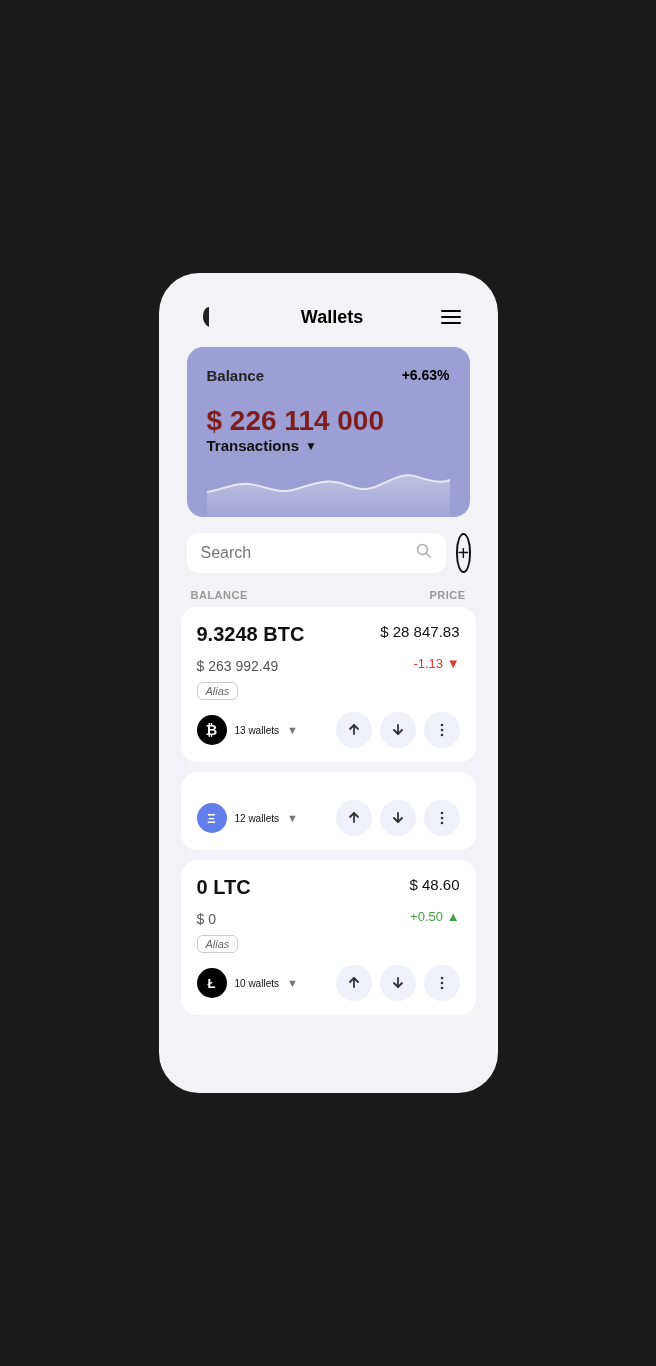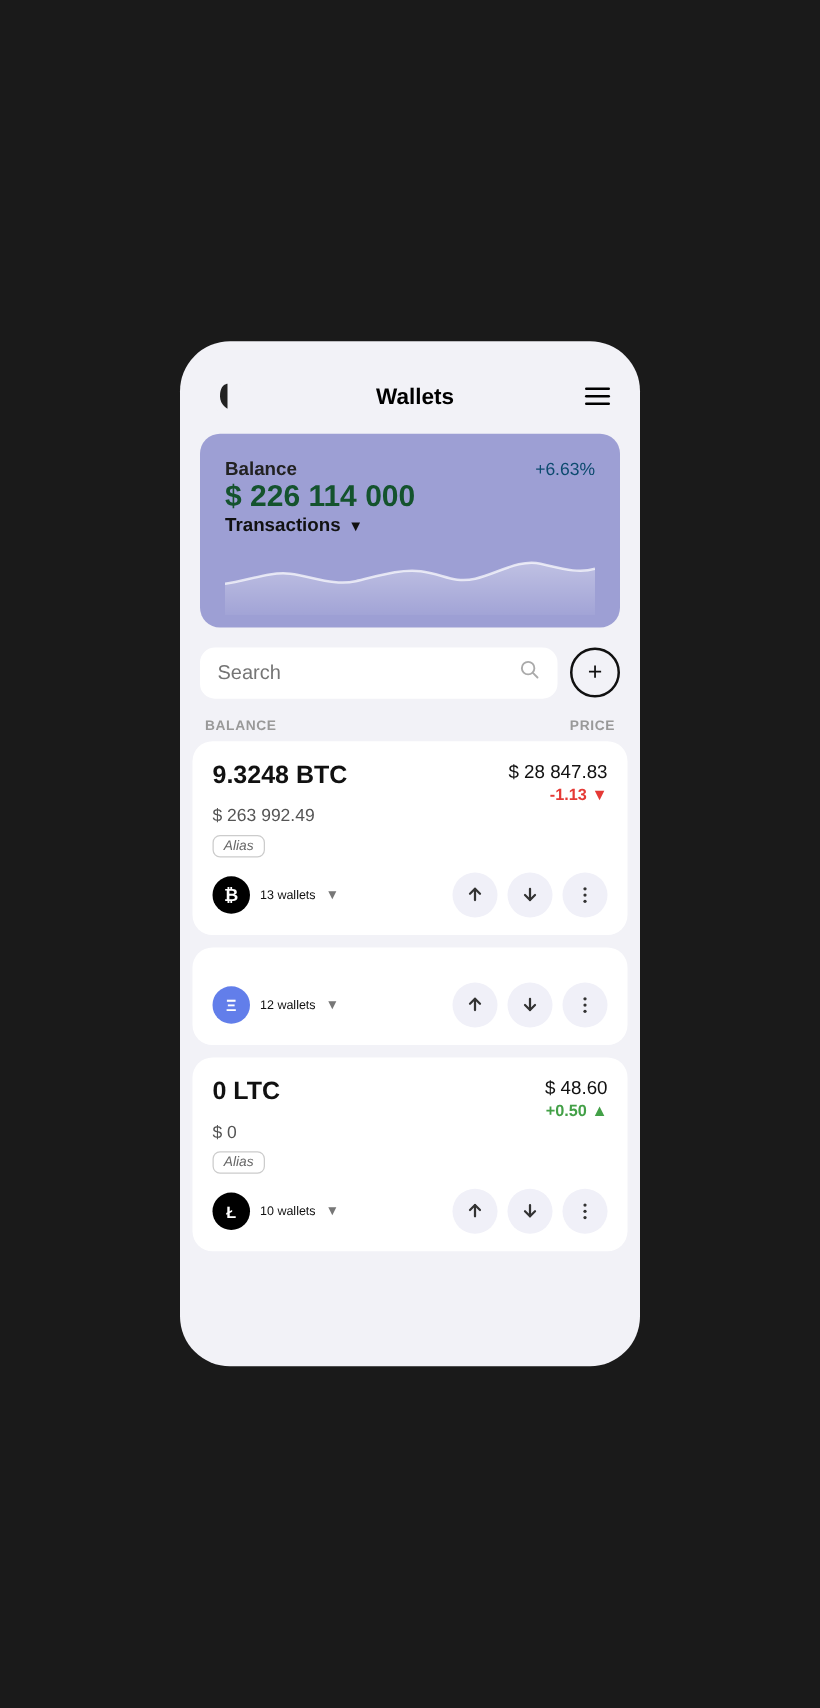--- a/index.html
+++ b/index.html
@@ -5,26 +5,26 @@
     * { box-sizing: border-box; margin: 0; padding: 0; }
     body {
       background: #1a1a1a;
       display: flex;
       justify-content: center;
       align-items: center;
       min-height: 100vh;
       font-family: -apple-system, BlinkMacSystemFont, 'Segoe UI', sans-serif;
     }
     .phone {
-      width: 368px;
+      width: 339px;
       min-height: 820px;
       background: #f2f2f7;
       border-radius: 40px;
       overflow: hidden;
-      padding: 20px 0 30px;
+      padding: 20px 12px 30px;
       position: relative;
     }
     .header {
       display: flex;
       justify-content: space-between;
       align-items: center;
       padding: 10px 24px 16px;
     }
     .logo {
       width: 28px;
@@ -62,28 +62,28 @@
       justify-content: space-between;
       align-items: flex-start;
     }
     .balance-label {
       font-size: 15px;
       font-weight: 600;
       color: #222;
     }
     .balance-percent {
       font-size: 14px;
-      font-weight: 400;
-      color: #0c4a6e;
+      font-weight: 700;
+      color: #000000;
     }
     .balance-amount {
-      font-size: 24px;
-      font-weight: 700;
-      color: #14532d;
-      margin-top: 0;
+      font-size: 28px;
+      font-weight: 700;
+      color: #7f1d1d;
+      margin-top: 21px;
     }
     .transactions-row {
       display: flex;
       align-items: center;
       cursor: pointer;
     }
     .transactions-label {
       font-size: 15px;
       font-weight: 700;
       color: #111;
@@ -97,20 +97,21 @@
       position: relative;
       height: 55px;
       margin-top: 8px;
     }
     .chart-area svg {
       width: 100%;
       height: 100%;
     }
     .search-row {
       display: flex;
+      align-items: center;
       gap: 10px;
       padding: 16px 16px 8px;
     }
     .search-box {
       flex: 1;
       display: flex;
       align-items: center;
       background: #fff;
       border-radius: 12px;
       padding: 10px 14px;
@@ -184,23 +185,23 @@
     .coin-price {
       text-align: right;
     }
     .coin-price-value {
       font-size: 15px;
       font-weight: 400;
       color: #111;
     }
     .coin-price-change {
       font-size: 13px;
-      font-weight: 700;
+      font-weight: 400;
       text-align: right;
-      margin-top: 2px;
+      margin-top: 16px;
     }
     .price-down { color: #e53935; }
     .price-up { color: #43a047; }
     .alias-badge {
       display: inline-block;
       border: 1px solid #ccc;
       border-radius: 6px;
       padding: 2px 8px;
       font-size: 11px;
       color: #666;

